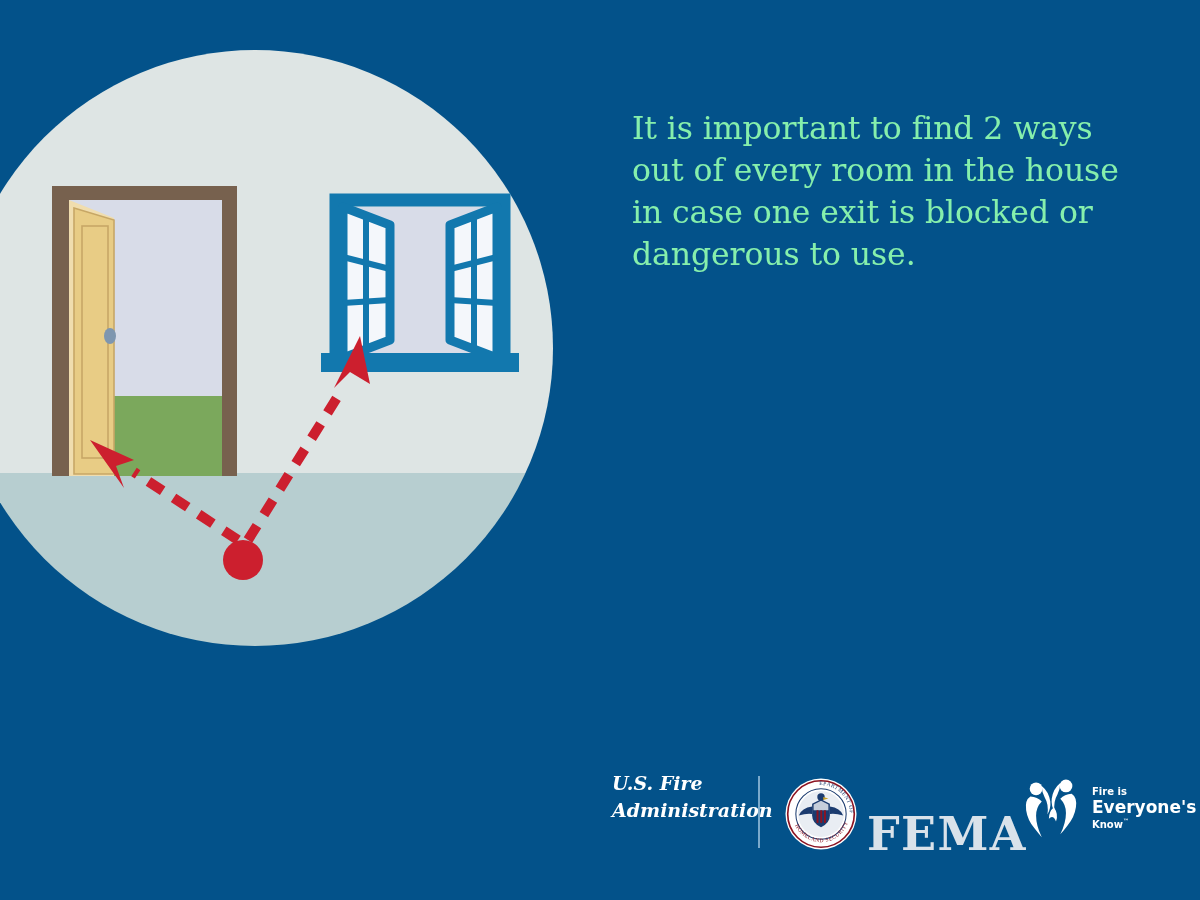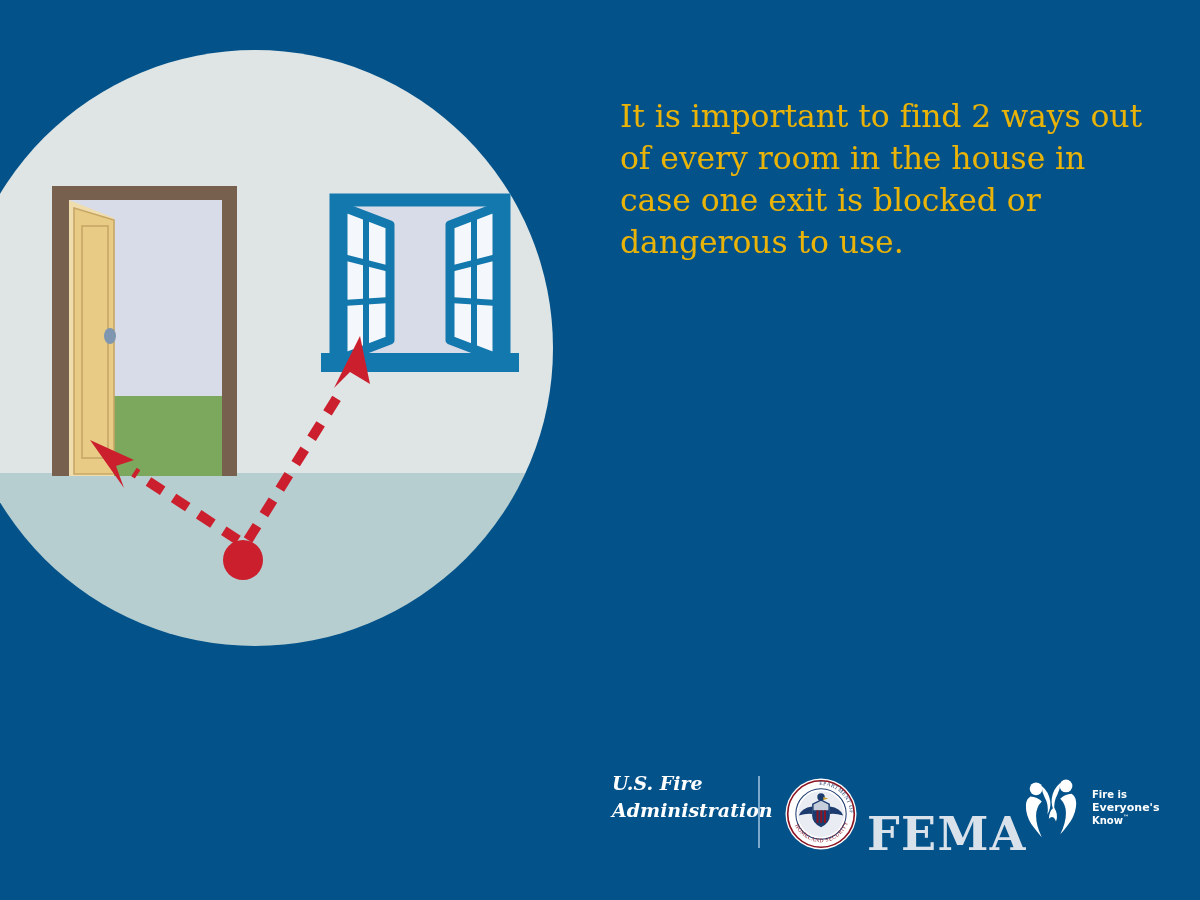--- a/index.html
+++ b/index.html
@@ -21,24 +21,24 @@
   #headline{
     color:#F7C325;
     font-size:47px;
     line-height:1.17;
     font-weight:bold;
     letter-spacing:-0.4px;
     margin:0 0 26px 0;
     font-family:"DejaVu Sans","Liberation Sans",sans-serif;
   }
   #body-copy{
-    color:#eab308;
+    color:#86efac;
     font-size:31.5px;
     line-height:1.33;
-    margin:4px;
+    margin:16px;
     font-family:"DejaVu Serif","Liberation Serif",serif;
     font-weight:normal;
     letter-spacing:-0.1px;
   }
 
   
   #footer{position:absolute;left:612px;top:770px;width:560px;height:95px;}
   #usfa{
     position:absolute;left:0;top:0;width:140px;
     color:#FFFFFF;
@@ -64,21 +64,21 @@
   #feef{position:absolute;left:408px;top:6px;display:flex;align-items:center;gap:0;}
   #feef-mark{width:72px;height:64px;}
   #feef-text{
     color:#FFFFFF;
     font-family:"DejaVu Sans","Liberation Sans",sans-serif;
     font-size:11.5px;
     line-height:1.16;
     font-weight:bold;
   }
   #feef-text .small{font-size:10px;font-weight:bold;}
-  #feef-text .big{font-size:11px;font-weight:bold;display:block;}
+  #feef-text .big{font-size:17px;font-weight:bold;display:block;}
   #feef-text .tm{font-size:6px;vertical-align:super;}
 </style>
 </head>
 <body>
 
 <div id="stage">
 
   <div id="illus">
     <svg viewBox="0 0 634 600" xmlns="http://www.w3.org/2000/svg">
       <defs>

